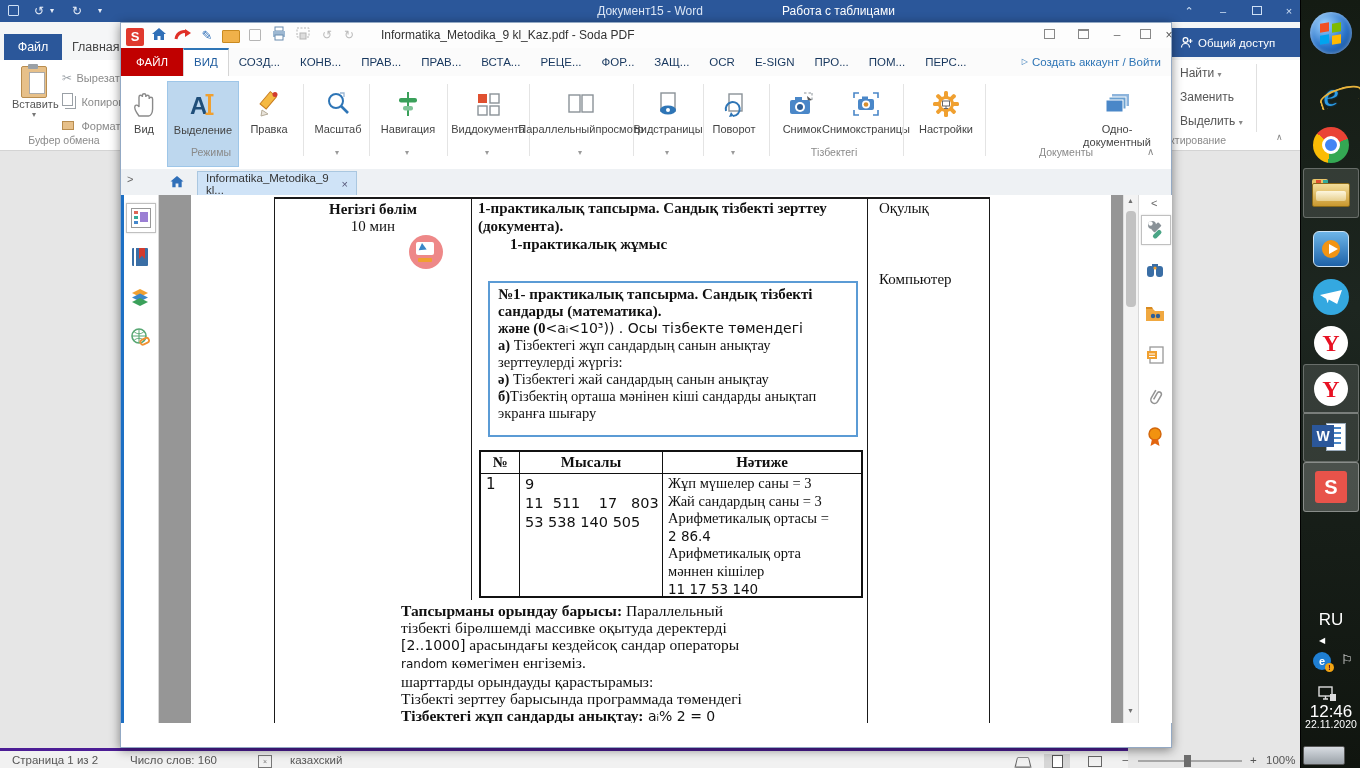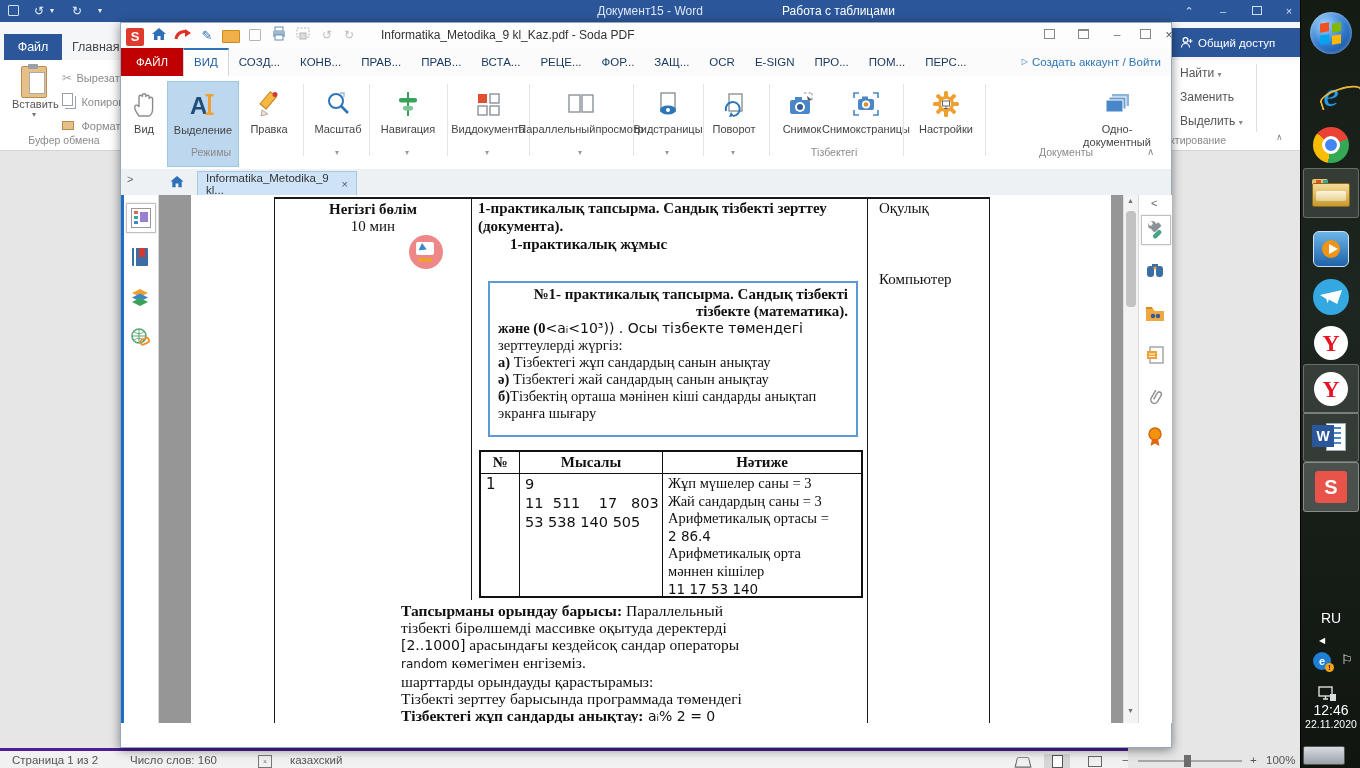--- a/index.html
+++ b/index.html
@@ -71,21 +71,21 @@
   .itable>div{border-right:1.5px solid #111;border-bottom:1.5px solid #111;padding:1px 5px;box-sizing:border-box;overflow:hidden}
   .itable>div:nth-child(3n){border-right:none}
   .itable>div:nth-child(n+4){border-bottom:none}
   .ith{font-weight:bold;text-align:center;font-size:15px;line-height:19px}
   
   .taskbar{position:absolute;left:1300px;top:0;width:60px;height:768px;z-index:10;
            background:linear-gradient(180deg,#141b13 0%,#1d2620 40%,#10150f 100%);border-left:1px solid #000}
   .tbi{position:absolute;left:2px;width:56px;height:50px;display:flex;align-items:center;justify-content:center}
   .tbi.hl{background:rgba(255,255,255,.12);border:1px solid rgba(255,255,255,.25);border-radius:3px;box-sizing:border-box}
   .tbi.hl2{background:rgba(255,255,255,.22);border:1px solid rgba(255,255,255,.35);border-radius:3px;box-sizing:border-box}
-  .tray{position:absolute;color:#fff;font-size:14px;text-align:center;width:60px;left:0}
+  .tray{position:absolute;color:#fff;font-size:17px;text-align:center;width:60px;left:0}
 </style>
 </head>
 <body>
 
 <div class="word">
   <div class="w-title">
     <span class="a g" style="left:8px;top:0">
       <span style="display:inline-block;width:11px;height:11px;border:1.5px solid #cfe0f5;border-radius:1px;margin-top:5px;box-sizing:border-box"></span></span>
     <span class="a g" style="left:34px">↺</span>
     <span class="a g" style="left:50px;font-size:8px">▾</span>
@@ -459,27 +459,27 @@
         <div class="a" style="left:688px;top:5px;font-size:15px;color:#111">Оқулық</div>
         <div class="a" style="left:688px;top:76px;font-size:15px;color:#111">Компьютер</div>
 
         <div class="a" style="left:287px;top:4px;width:386px;font-size:15px;line-height:18px;font-weight:bold;color:#111">
           <div>1-практикалық тапсырма. Сандық тізбекті зерттеу</div>
           <div>(документа).</div>
           <div style="padding-left:32px">1-практикалық жұмыс</div>
         </div>
 
         <div class="bluebox">
-          <div style="text-align:right;font-weight:bold;font-size:15px">
+          <div style="text-align:left;font-weight:bold;font-size:15px">
             <div>№1- практикалық тапсырма. Сандық тізбекті</div>
-            <div>тізбекте (математика).</div>
+            <div>сандарды (математика).</div>
           </div>
           <div><b>және (0</b><span class="dsans" style="font-size:14px">&lt;aᵢ&lt;10³)) . Осы тізбекте төмендегі</span></div>
+          <div><b>а)</b><span> Тізбектегі жұп сандардың санын анықтау</span></div>
           <div>зерттеулерді жүргіз:</div>
-          <div><b>а)</b><span> Тізбектегі жұп сандардың санын анықтау</span></div>
           <div><b>ә)</b><span> Тізбектегі жай сандардың санын анықтау</span></div>
           <div><b>б)</b><span>Тізбектің орташа мәнінен кіші сандарды анықтап</span></div>
           <div>экранға шығару</div>
         </div>
 
         <div class="itable">
           <div class="ith">№</div>
           <div class="ith">Мысалы</div>
           <div class="ith">Нәтиже</div>
           <div style="font-size:15px" class="dsans">1</div>

